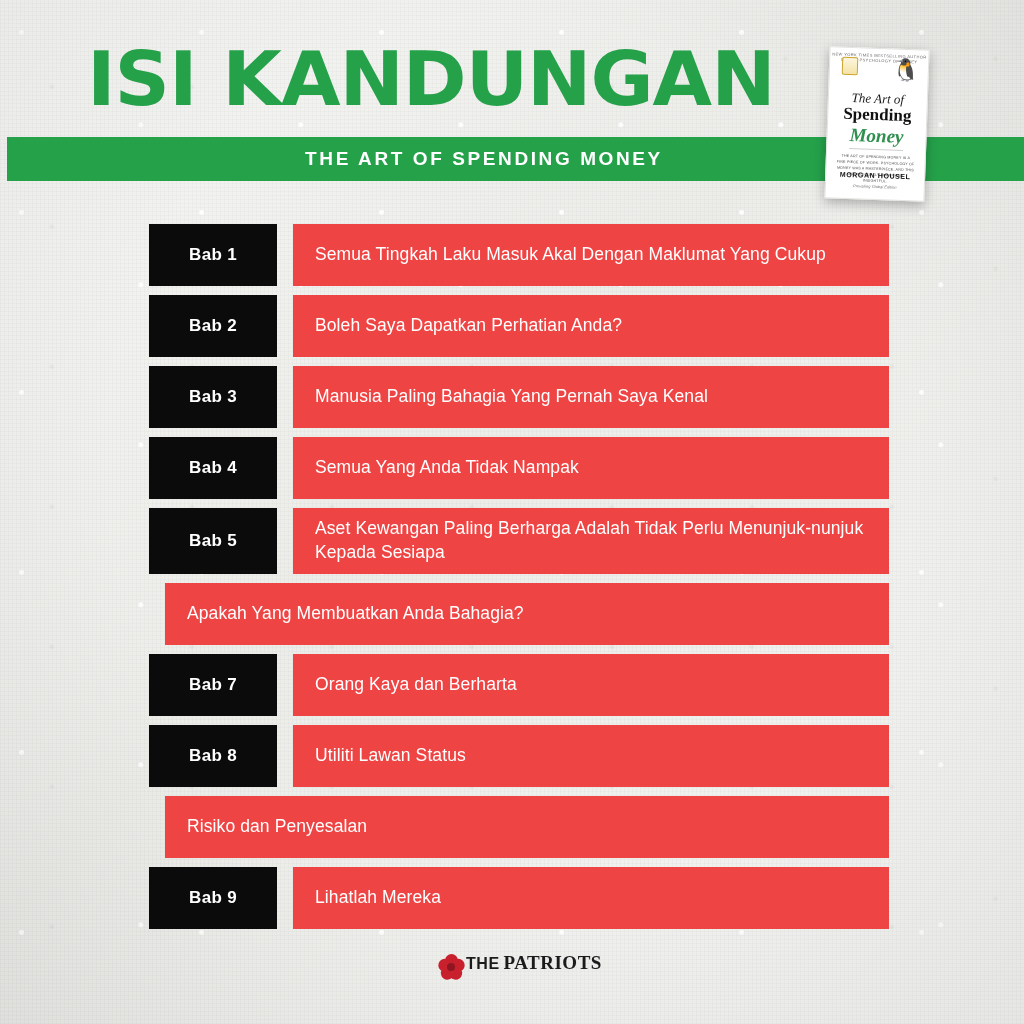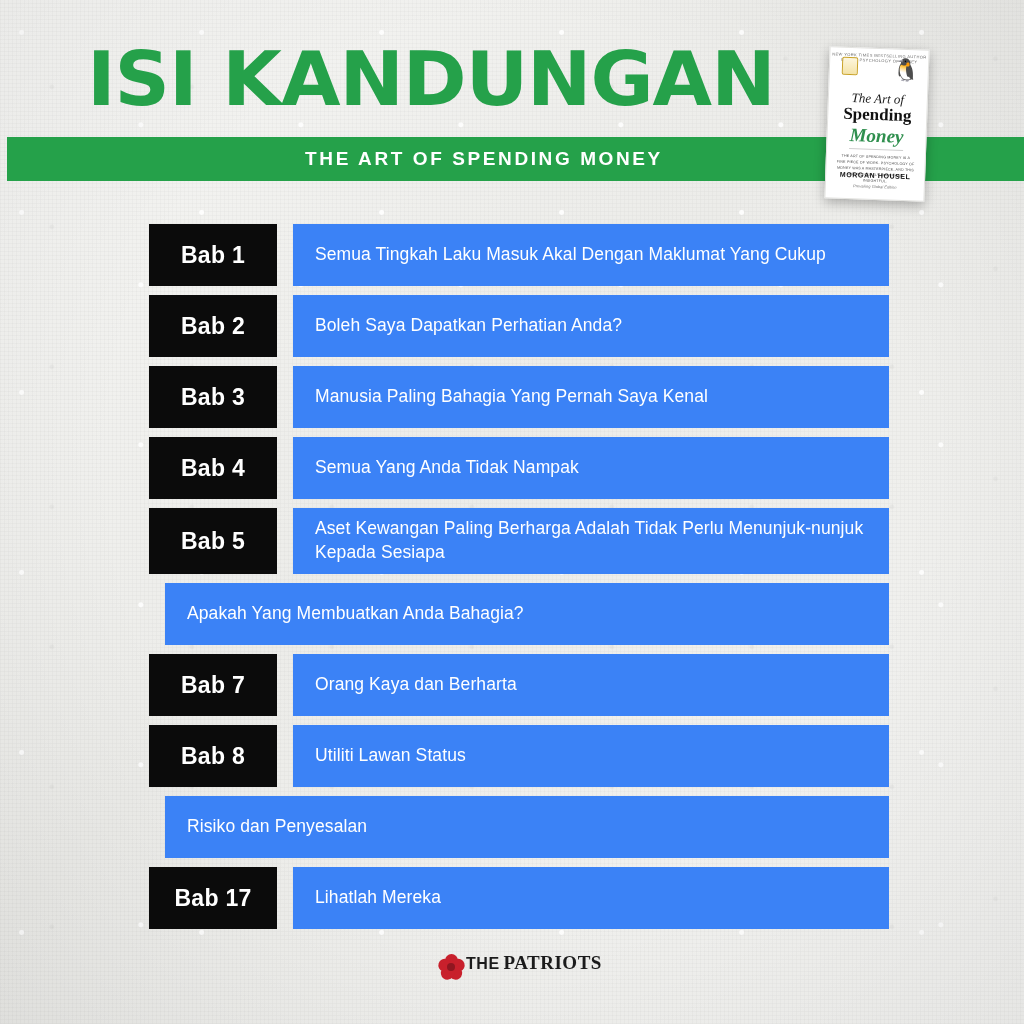--- a/index.html
+++ b/index.html
@@ -201,29 +201,29 @@
   }
 
   .bab {
     width: 128px;
     flex: 0 0 128px;
     background: #0b0b0b;
     color: #ffffff;
     display: flex;
     align-items: center;
     justify-content: center;
-    font-size: 23px;
+    font-size: 17px;
     font-weight: 700;
     letter-spacing: .3px;
   }
 
   .titlecell {
     flex: 1 1 auto;
     margin-left: 16px;
-    background: #3b82f6;
+    background: #ef4444;
     color: #ffffff;
     display: flex;
     align-items: center;
     padding: 8px 22px;
     font-size: 17.5px;
     line-height: 1.35;
     font-weight: 400;
     letter-spacing: .1px;
   }
 
@@ -346,21 +346,21 @@
     <div class="row">
       <div class="bab">Bab 8</div>
       <div class="titlecell">Utiliti Lawan Status</div>
     </div>
 
     <div class="row">
       <div class="titlecell">Risiko dan Penyesalan</div>
     </div>
 
     <div class="row">
-      <div class="bab">Bab 17</div>
+      <div class="bab">Bab 9</div>
       <div class="titlecell">Lihatlah Mereka</div>
     </div>
 
   </div>
 
   <div class="footer">
     <div class="flower">
       <span></span>
         <span></span>
         <span></span>

